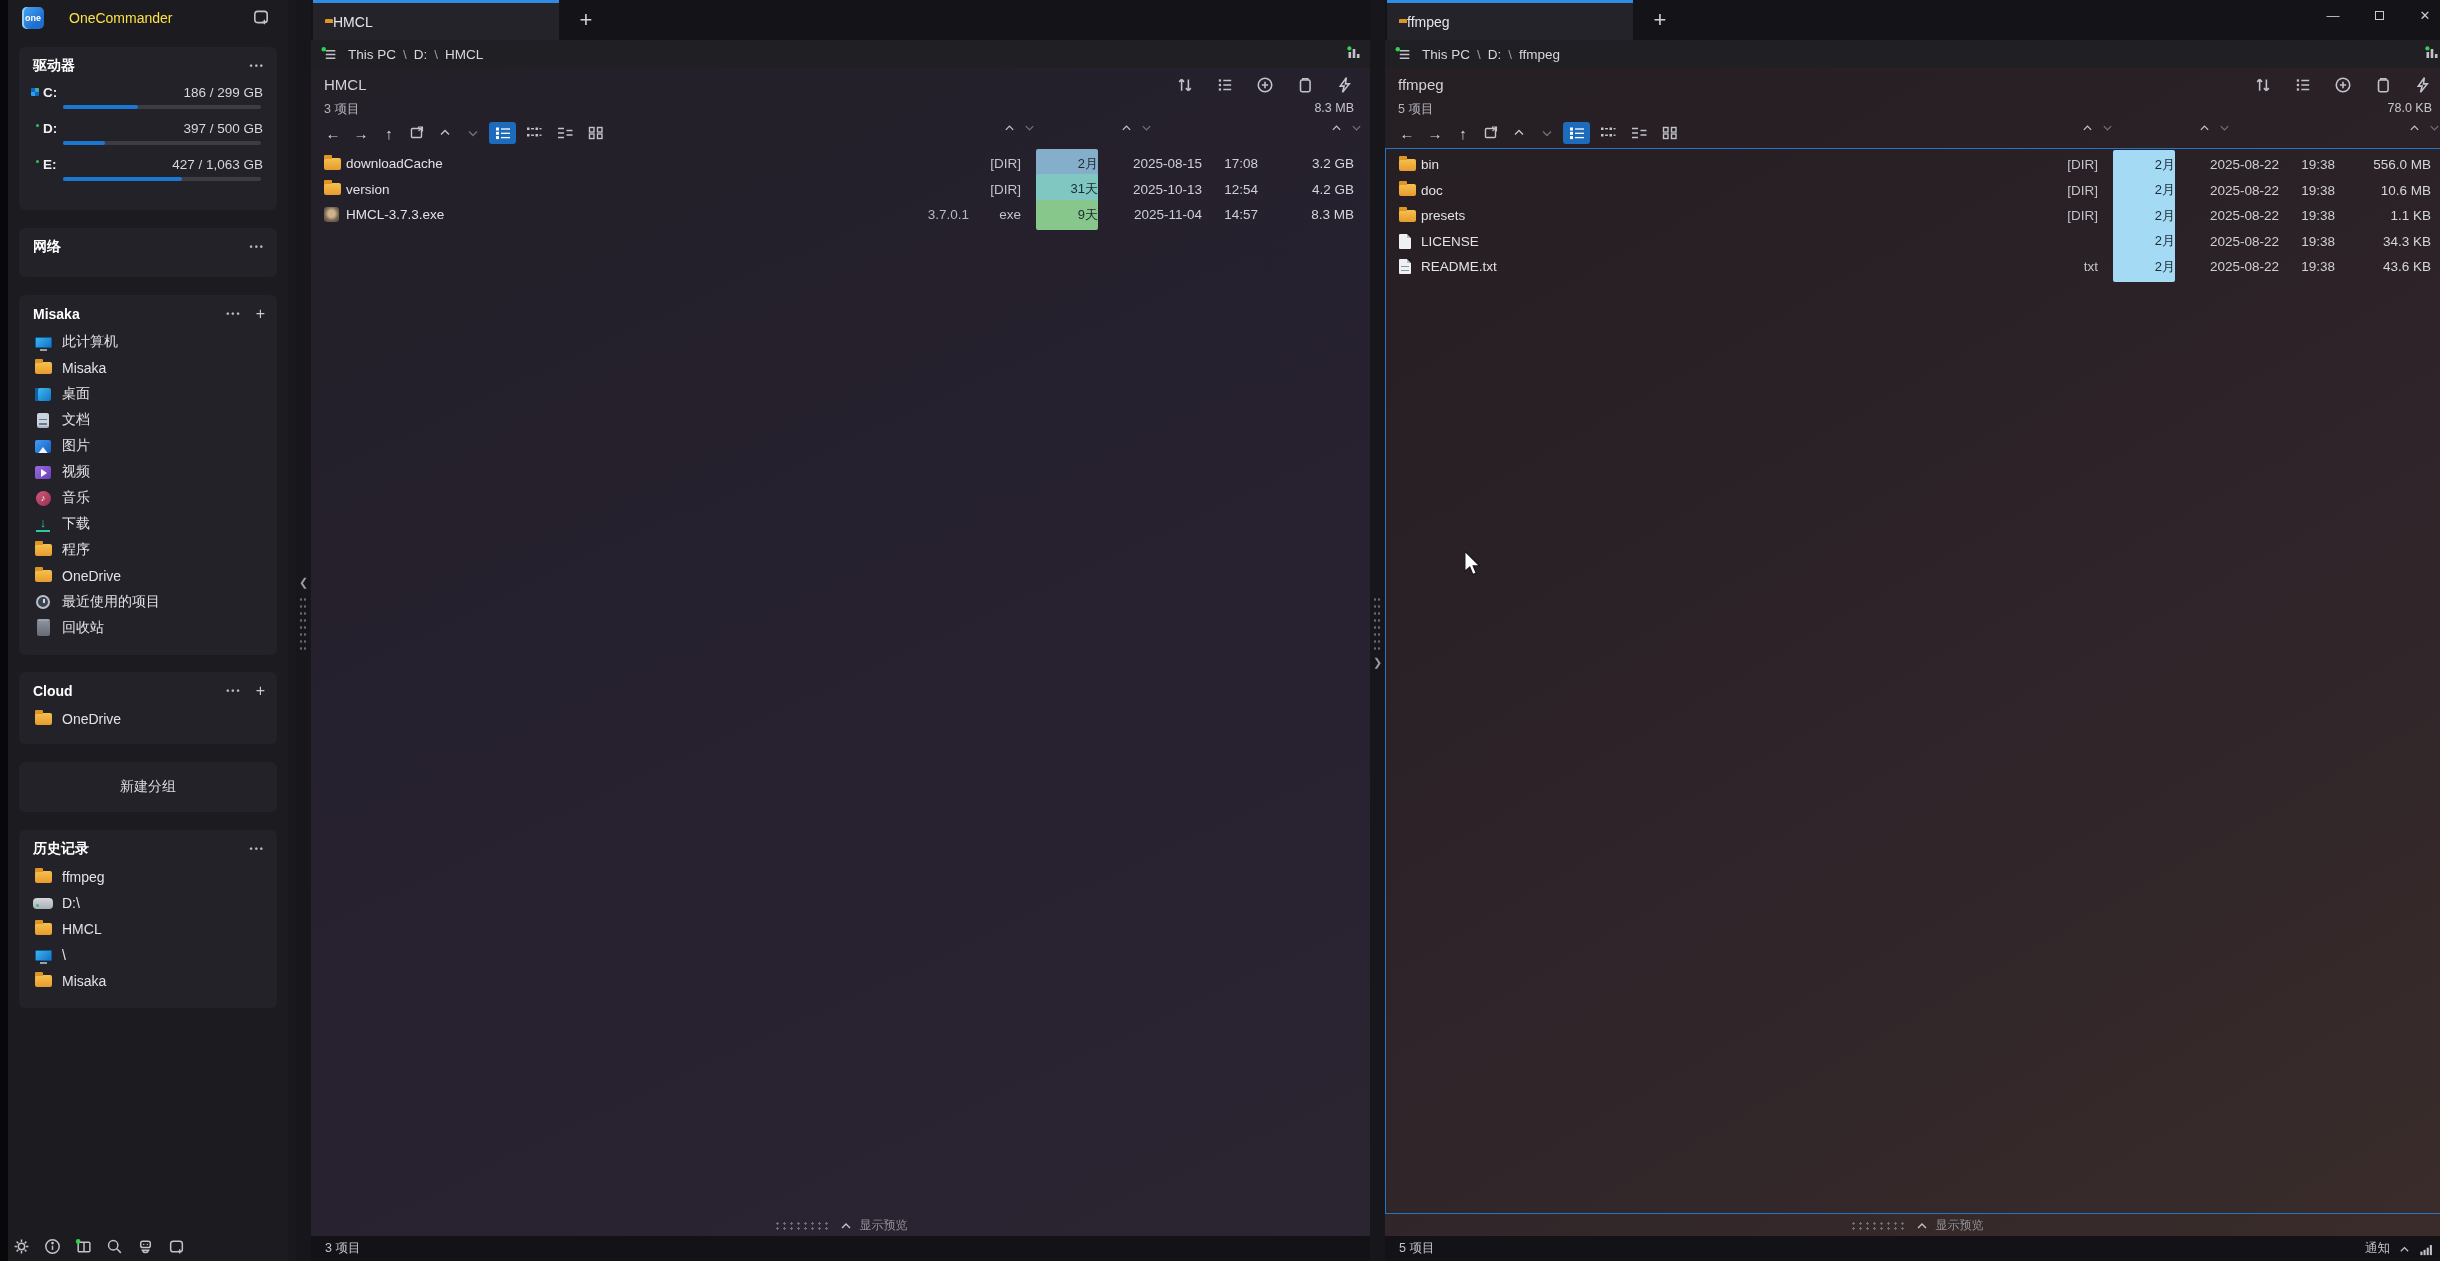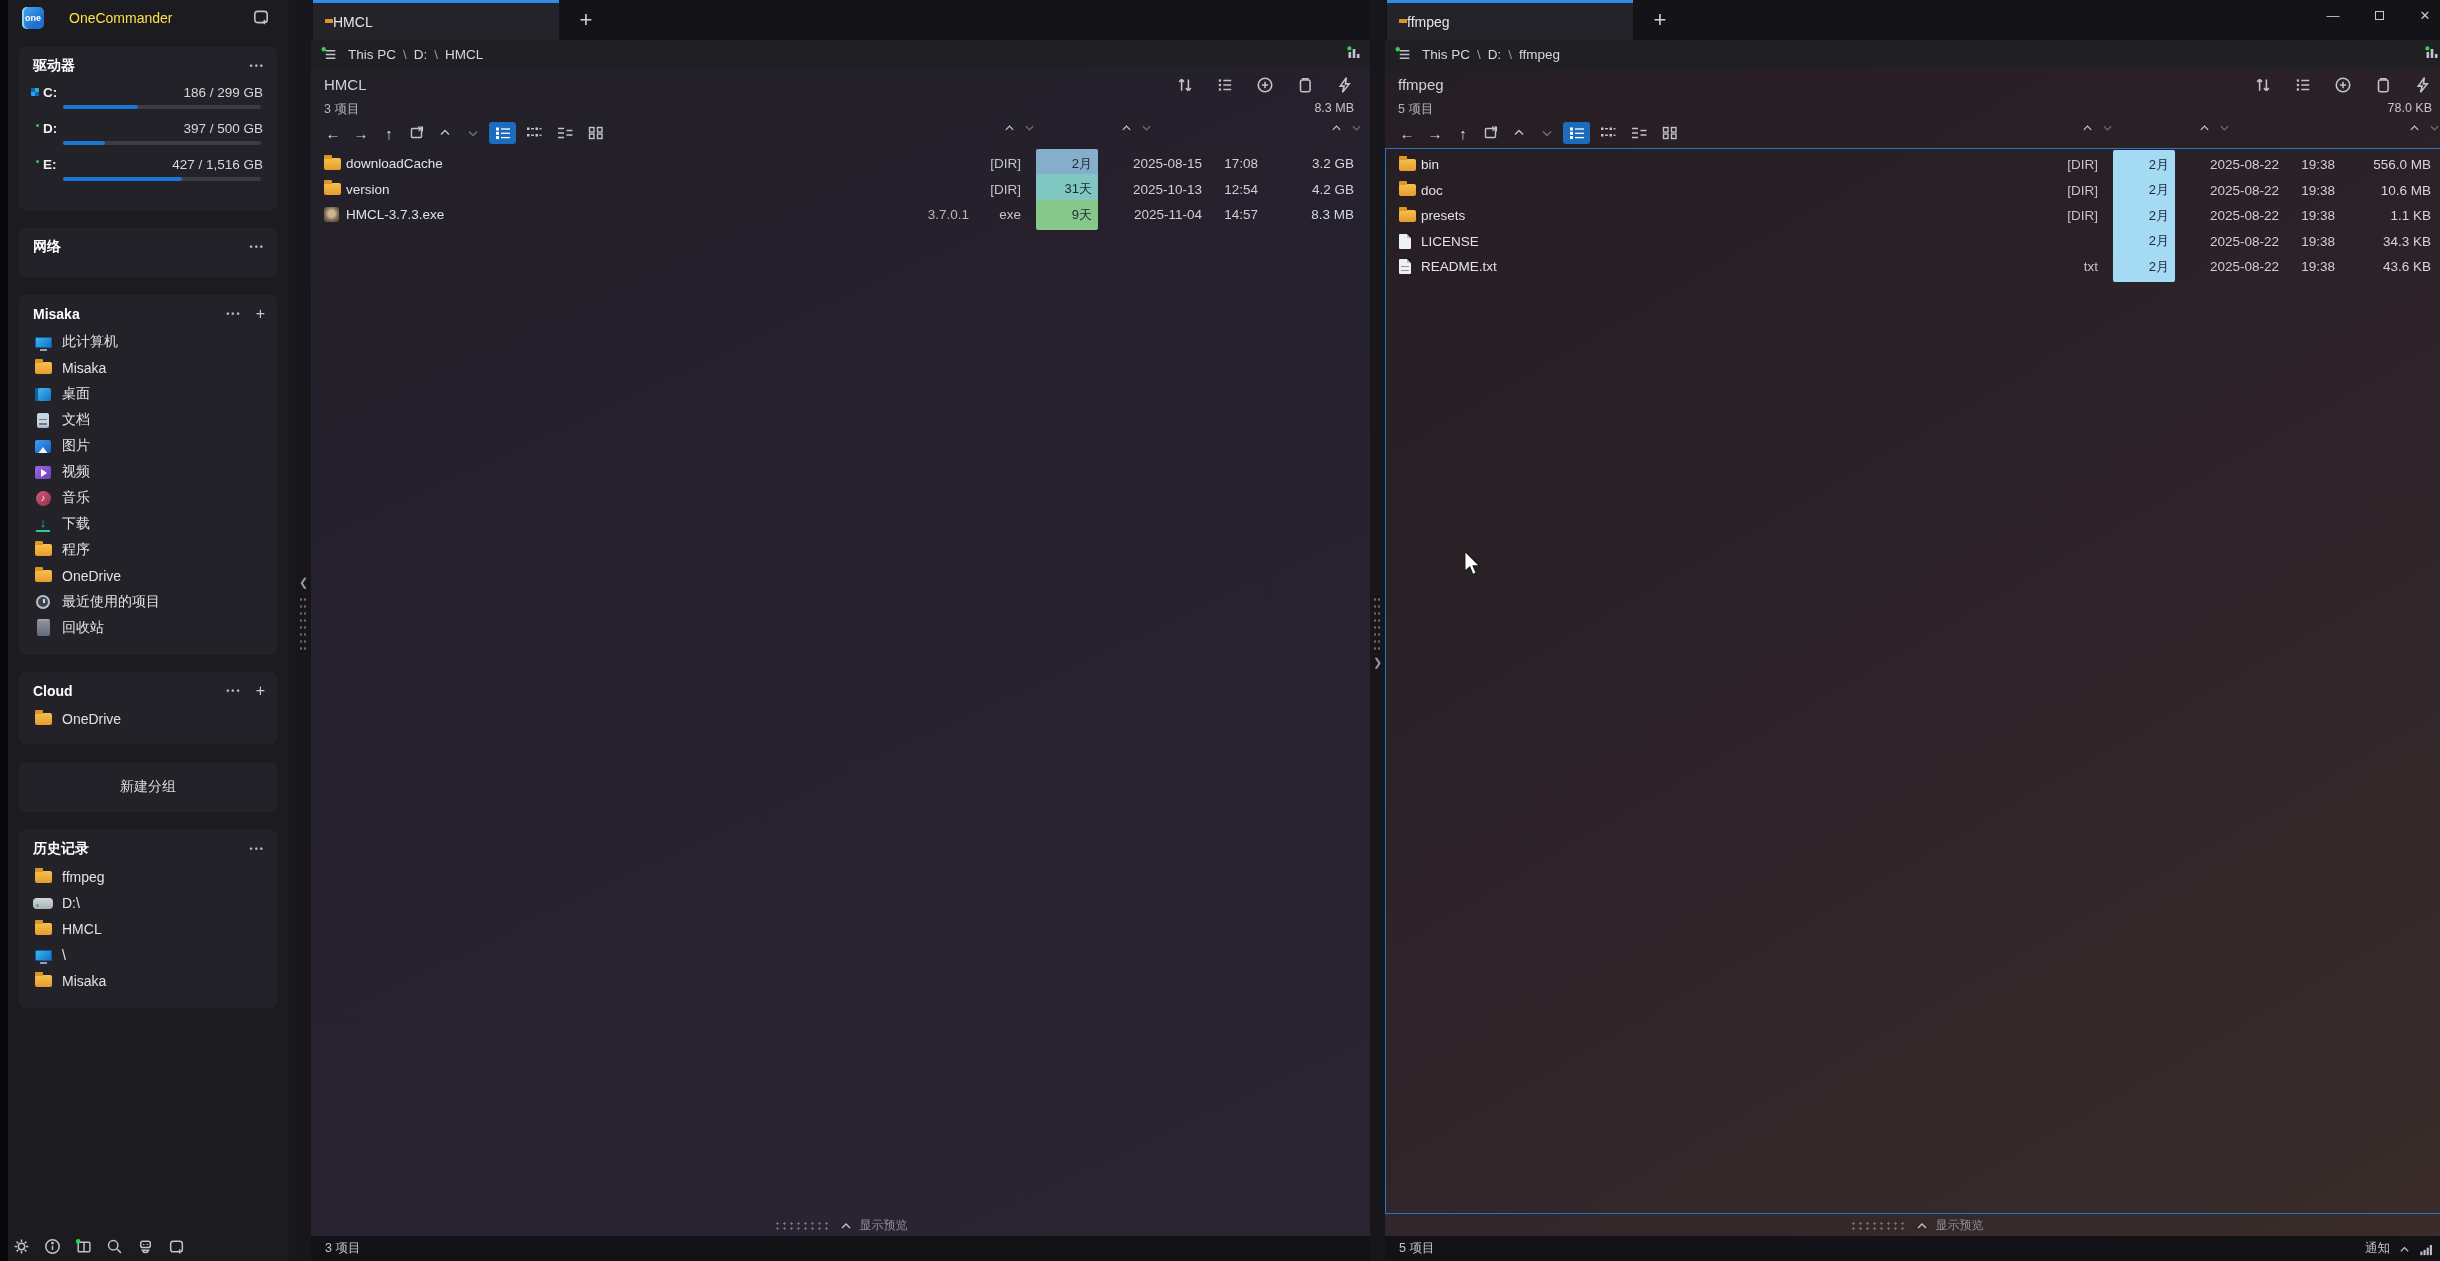--- a/index.html
+++ b/index.html
@@ -111,21 +111,21 @@
   .cp1 { right:335px; } .cp2 { right:218px; } .cp3 { right:8px; }
 
   .viewport { position:absolute; left:0; top:148px; width:100%; height:1066px; padding-top:3px; }
   .viewport.active { border:1px solid #2673c8; }
   .frow { display:flex; align-items:center; height:25.5px; padding:0 16px 0 13px; font-size:13.5px; color:#d8d8dc; }
   .frow .ico { width:22px; flex:none; display:flex; justify-content:flex-start; }
   .fname { flex:1; color:#e2e2e6; }
   .fver  { width:84px; text-align:right; color:#b9b9c1; }
   .fext  { width:52px; text-align:right; color:#c3c3cb; }
   .fbadge { width:62px; height:30px; margin-left:15px; border-radius:2px; color:#1c2b33; font-size:13px;
-            display:flex; align-items:center; justify-content:flex-end; padding-right:6px; }
+            display:flex; align-items:center; justify-content:flex-end; }
   .b-blue  { background:#84aec9; } .b-teal { background:#7fc7c0; } .b-green { background:#88c78b; } .b-bright { background:#a4daf4; }
   .fbadge:empty { background:transparent; }
   .fdate { width:104px; text-align:right; color:#cfcfd5; }
   .ftime { width:56px; text-align:right; color:#cfcfd5; }
   .fsize { width:96px; text-align:right; color:#d6d6da; }
 
   .preview-row { position:absolute; left:0; bottom:25px; width:100%; height:22px; display:flex; align-items:center; justify-content:center;
                  gap:8px; color:#8f8f97; font-size:12px;margin-top:24px; }
   .drag-dots { width:58px; height:9px; background:radial-gradient(circle,#6e6e76 1px,transparent 1.3px); background-size:7px 5px; }
   .statusbar { position:absolute; left:0; bottom:0; width:100%; height:25px; background:rgba(10,10,14,0.35);
@@ -175,21 +175,21 @@
           <span class="dval">397 / 500 GB</span>
         </div>
         <div class="bar-track">
             <div class="bar-fill" style="width: 21%;"></div>
           </div>
       </div>
       <div class="drive-row">
         <div class="drive-line">
           <span class="ico"><span class="i-drive"></span></span>
           <span class="dlabel">E:</span>
-          <span class="dval">427 / 1,516 GB</span>
+          <span class="dval">427 / 1,063 GB</span>
         </div>
         <div class="bar-track">
             <div class="bar-fill" style="width: 60%;"></div>
           </div>
       </div>
     </div>
 
     <div class="card" style="top:228px; height:49px;">
       <div class="card-header">
         <span>网络</span>

